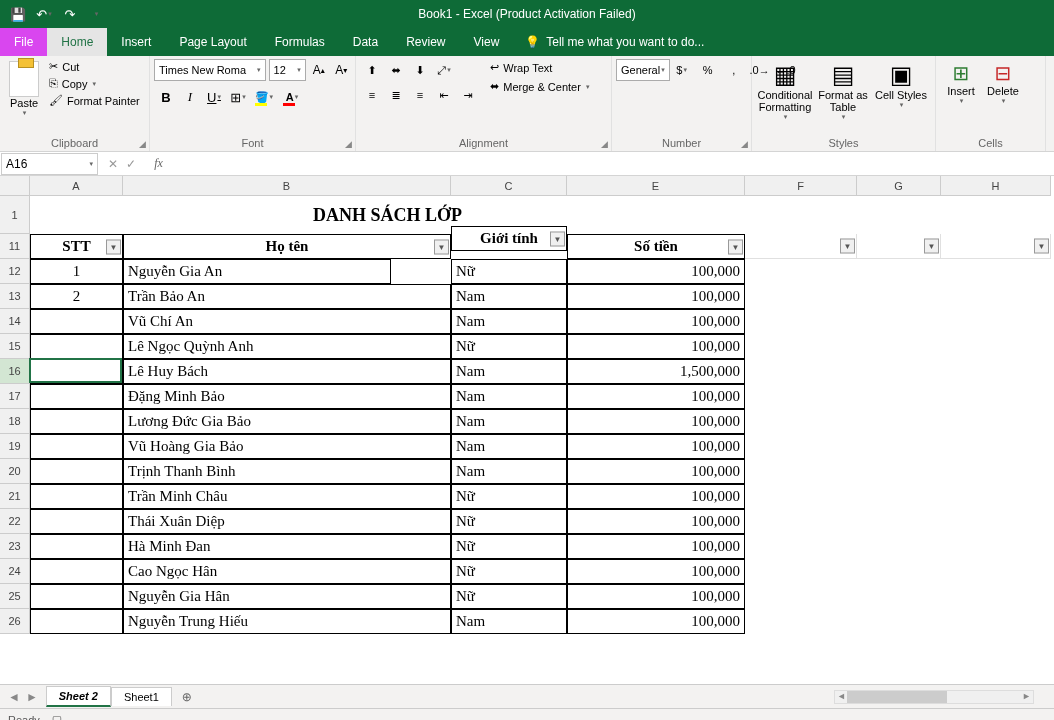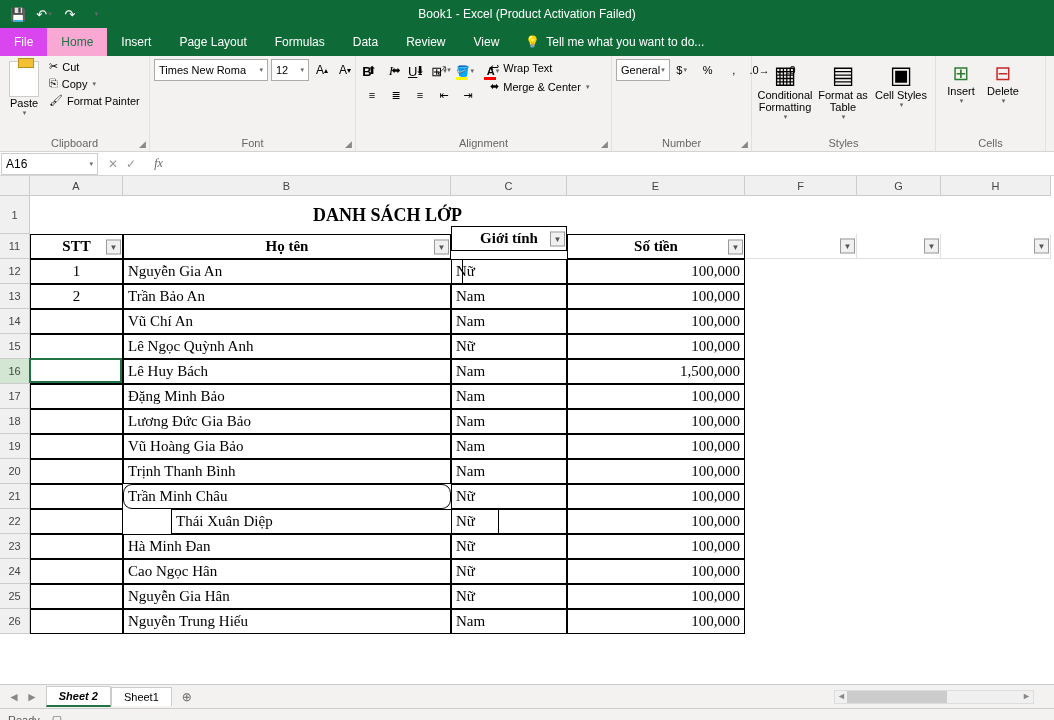--- a/index.html
+++ b/index.html
@@ -8,21 +8,21 @@
 
 .titlebar { height: 28px; background: #0e6b37; display: flex; align-items: center; color: #fff; position: relative; }
 .qat { display: flex; align-items: center; padding-left: 6px; gap: 2px; }
 .qat-btn { width: 24px; height: 24px; display: flex; align-items: center; justify-content: center; color: #fff; font-size: 13px; }
 .title-center { position: absolute; left: 50%; transform: translateX(-50%); font-size: 12px; white-space: nowrap; }
 
 
 .tabbar { height: 28px; background: #0e6b37; display: flex; align-items: stretch; color: #fff; }
 .tab { padding: 0 14px; display: flex; align-items: center; font-size: 12px; cursor: pointer; }
 .tab.file { background: #d946ef; }
-.tab.active { background: #f9a8d4; color: #217346; }
+.tab.active { background: #e5e5e5; color: #217346; }
 .tell-me { display: flex; align-items: center; padding-left: 12px; font-size: 12px; gap: 6px; }
 
 
 .ribbon { height: 96px; background: #f3f2f1; border-bottom: 1px solid #d4d4d4; display: flex; font-size: 11px; }
 .group { border-right: 1px solid #e1e1e1; display: flex; flex-direction: column; padding: 3px 4px 0 4px; position: relative; }
 .group-label { position: absolute; bottom: 2px; left: 0; right: 0; text-align: center; color: #666; font-size: 11px; }
 .group-dlg { position: absolute; bottom: 2px; right: 3px; color: #888; font-size: 9px; }
 .group-content { display: flex; flex: 1; padding-bottom: 16px; }
 
 
@@ -161,21 +161,21 @@
             <span>🖌</span>
             <span>Format Painter</span>
           </div>
       </div>
     </div>
     <div class="group-label">Clipboard</div>
     <div class="group-dlg">◢</div>
   </div>
 
   <div class="group" style="width:206px">
-    <div class="group-content" style="flex-direction:row">
+    <div class="group-content" style="flex-direction:column">
       <div class="font-top">
         <div class="font-combo">
             <span>Times New Roma</span>
             <span class="dd-arr">▾</span>
           </div>
         <div class="size-combo">
             <span>12</span>
             <span class="dd-arr">▾</span>
           </div>
         <div class="aa-btn">A<sup style="font-size:8px">▴</sup></div>
@@ -339,21 +339,21 @@
       <div class="cell " style="left: 715px; top: 38px; width: 112px; height: 25px;">
         <div class="filter-arr">▼</div>
       </div>
       <div class="cell " style="left: 827px; top: 38px; width: 84px; height: 25px;">
         <div class="filter-arr">▼</div>
       </div>
       <div class="cell " style="left: 911px; top: 38px; width: 110px; height: 25px;">
         <div class="filter-arr">▼</div>
       </div>
       <div class="cell tb center" style="left: 0px; top: 63px; width: 93px; height: 25px;">1</div>
-      <div class="cell tb" style="left: 93px; top: 63px; width: 340px; height: 25px;">Nguyễn Gia An</div>
+      <div class="cell tb" style="left: 93px; top: 63px; width: 268px; height: 25px;">Nguyễn Gia An</div>
       <div class="cell tb" style="left: 421px; top: 63px; width: 116px; height: 25px;">Nữ</div>
       <div class="cell tb right" style="left: 537px; top: 63px; width: 178px; height: 25px;">100,000</div>
       <div class="cell tb center" style="left: 0px; top: 88px; width: 93px; height: 25px;">2</div>
       <div class="cell tb" style="left: 93px; top: 88px; width: 328px; height: 25px;">Trần Bảo An</div>
       <div class="cell tb" style="left: 421px; top: 88px; width: 116px; height: 25px;">Nam</div>
       <div class="cell tb right" style="left: 537px; top: 88px; width: 178px; height: 25px;">100,000</div>
       <div class="cell tb center" style="left: 0px; top: 113px; width: 93px; height: 25px;"></div>
       <div class="cell tb" style="left: 93px; top: 113px; width: 328px; height: 25px;">Vũ Chí An</div>
       <div class="cell tb" style="left: 421px; top: 113px; width: 116px; height: 25px;">Nam</div>
       <div class="cell tb right" style="left: 537px; top: 113px; width: 178px; height: 25px;">100,000</div>
@@ -375,25 +375,25 @@
       <div class="cell tb right" style="left: 537px; top: 213px; width: 178px; height: 25px;">100,000</div>
       <div class="cell tb center" style="left: 0px; top: 238px; width: 93px; height: 25px;"></div>
       <div class="cell tb" style="left: 93px; top: 238px; width: 328px; height: 25px;">Vũ Hoàng Gia Bảo</div>
       <div class="cell tb" style="left: 421px; top: 238px; width: 116px; height: 25px;">Nam</div>
       <div class="cell tb right" style="left: 537px; top: 238px; width: 178px; height: 25px;">100,000</div>
       <div class="cell tb center" style="left: 0px; top: 263px; width: 93px; height: 25px;"></div>
       <div class="cell tb" style="left: 93px; top: 263px; width: 328px; height: 25px;">Trịnh Thanh Bình</div>
       <div class="cell tb" style="left: 421px; top: 263px; width: 116px; height: 25px;">Nam</div>
       <div class="cell tb right" style="left: 537px; top: 263px; width: 178px; height: 25px;">100,000</div>
       <div class="cell tb center" style="left: 0px; top: 288px; width: 93px; height: 25px;"></div>
-      <div class="cell tb" style="left: 93px; top: 288px; width: 328px; height: 25px; border-radius: 9px;">Trần Minh Châu</div>
+      <div class="cell tb" style="left: 93px; top: 288px; width: 328px; height: 25px;">Trần Minh Châu</div>
       <div class="cell tb" style="left: 421px; top: 288px; width: 116px; height: 25px;">Nữ</div>
       <div class="cell tb right" style="left: 537px; top: 288px; width: 178px; height: 25px;">100,000</div>
       <div class="cell tb center" style="left: 0px; top: 313px; width: 93px; height: 25px;"></div>
-      <div class="cell tb" style="left: 93px; top: 313px; width: 328px; height: 25px; margin-left: 48px;">Thái Xuân Diệp</div>
+      <div class="cell tb" style="left: 93px; top: 313px; width: 328px; height: 25px;">Thái Xuân Diệp</div>
       <div class="cell tb" style="left: 421px; top: 313px; width: 116px; height: 25px;">Nữ</div>
       <div class="cell tb right" style="left: 537px; top: 313px; width: 178px; height: 25px;">100,000</div>
       <div class="cell tb center" style="left: 0px; top: 338px; width: 93px; height: 25px;"></div>
       <div class="cell tb" style="left: 93px; top: 338px; width: 328px; height: 25px;">Hà Minh Đan</div>
       <div class="cell tb" style="left: 421px; top: 338px; width: 116px; height: 25px;">Nữ</div>
       <div class="cell tb right" style="left: 537px; top: 338px; width: 178px; height: 25px;">100,000</div>
       <div class="cell tb center" style="left: 0px; top: 363px; width: 93px; height: 25px;"></div>
       <div class="cell tb" style="left: 93px; top: 363px; width: 328px; height: 25px;">Cao Ngọc Hân</div>
       <div class="cell tb" style="left: 421px; top: 363px; width: 116px; height: 25px;">Nữ</div>
       <div class="cell tb right" style="left: 537px; top: 363px; width: 178px; height: 25px;">100,000</div>

